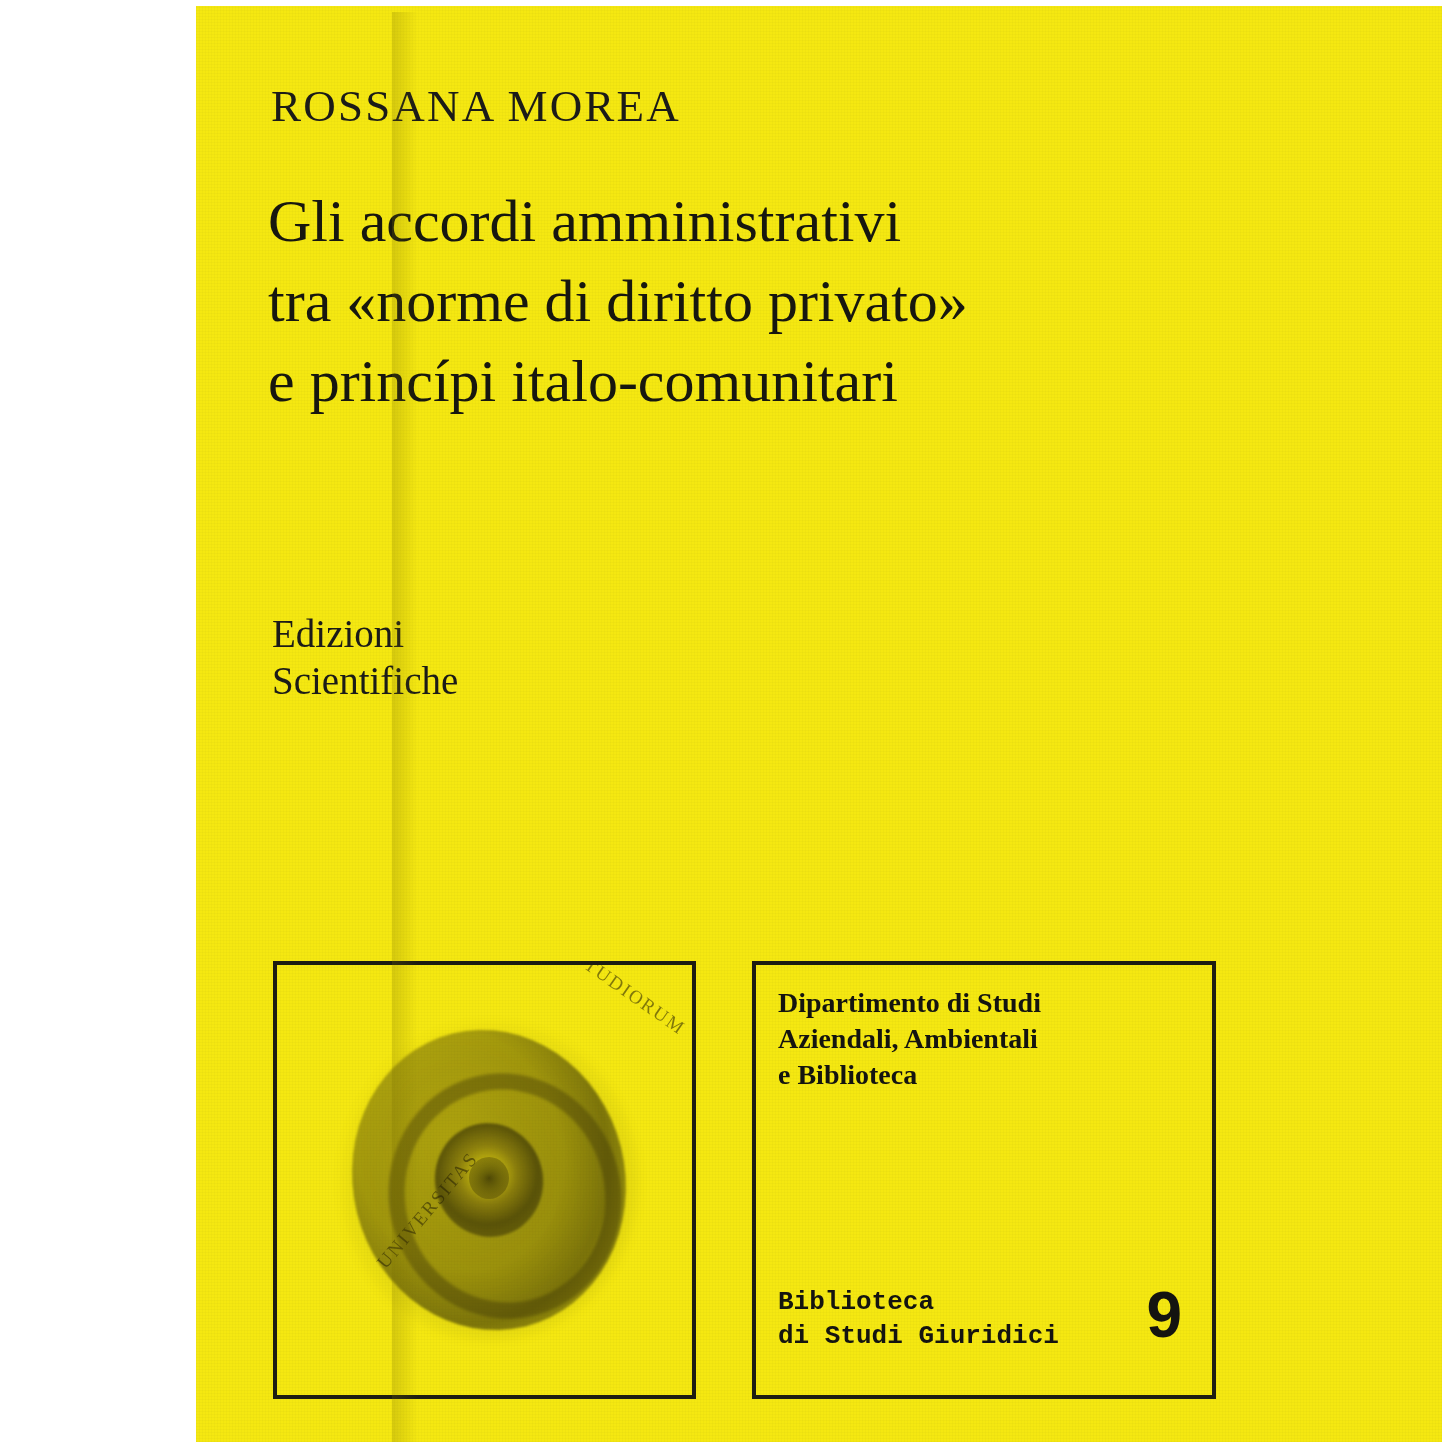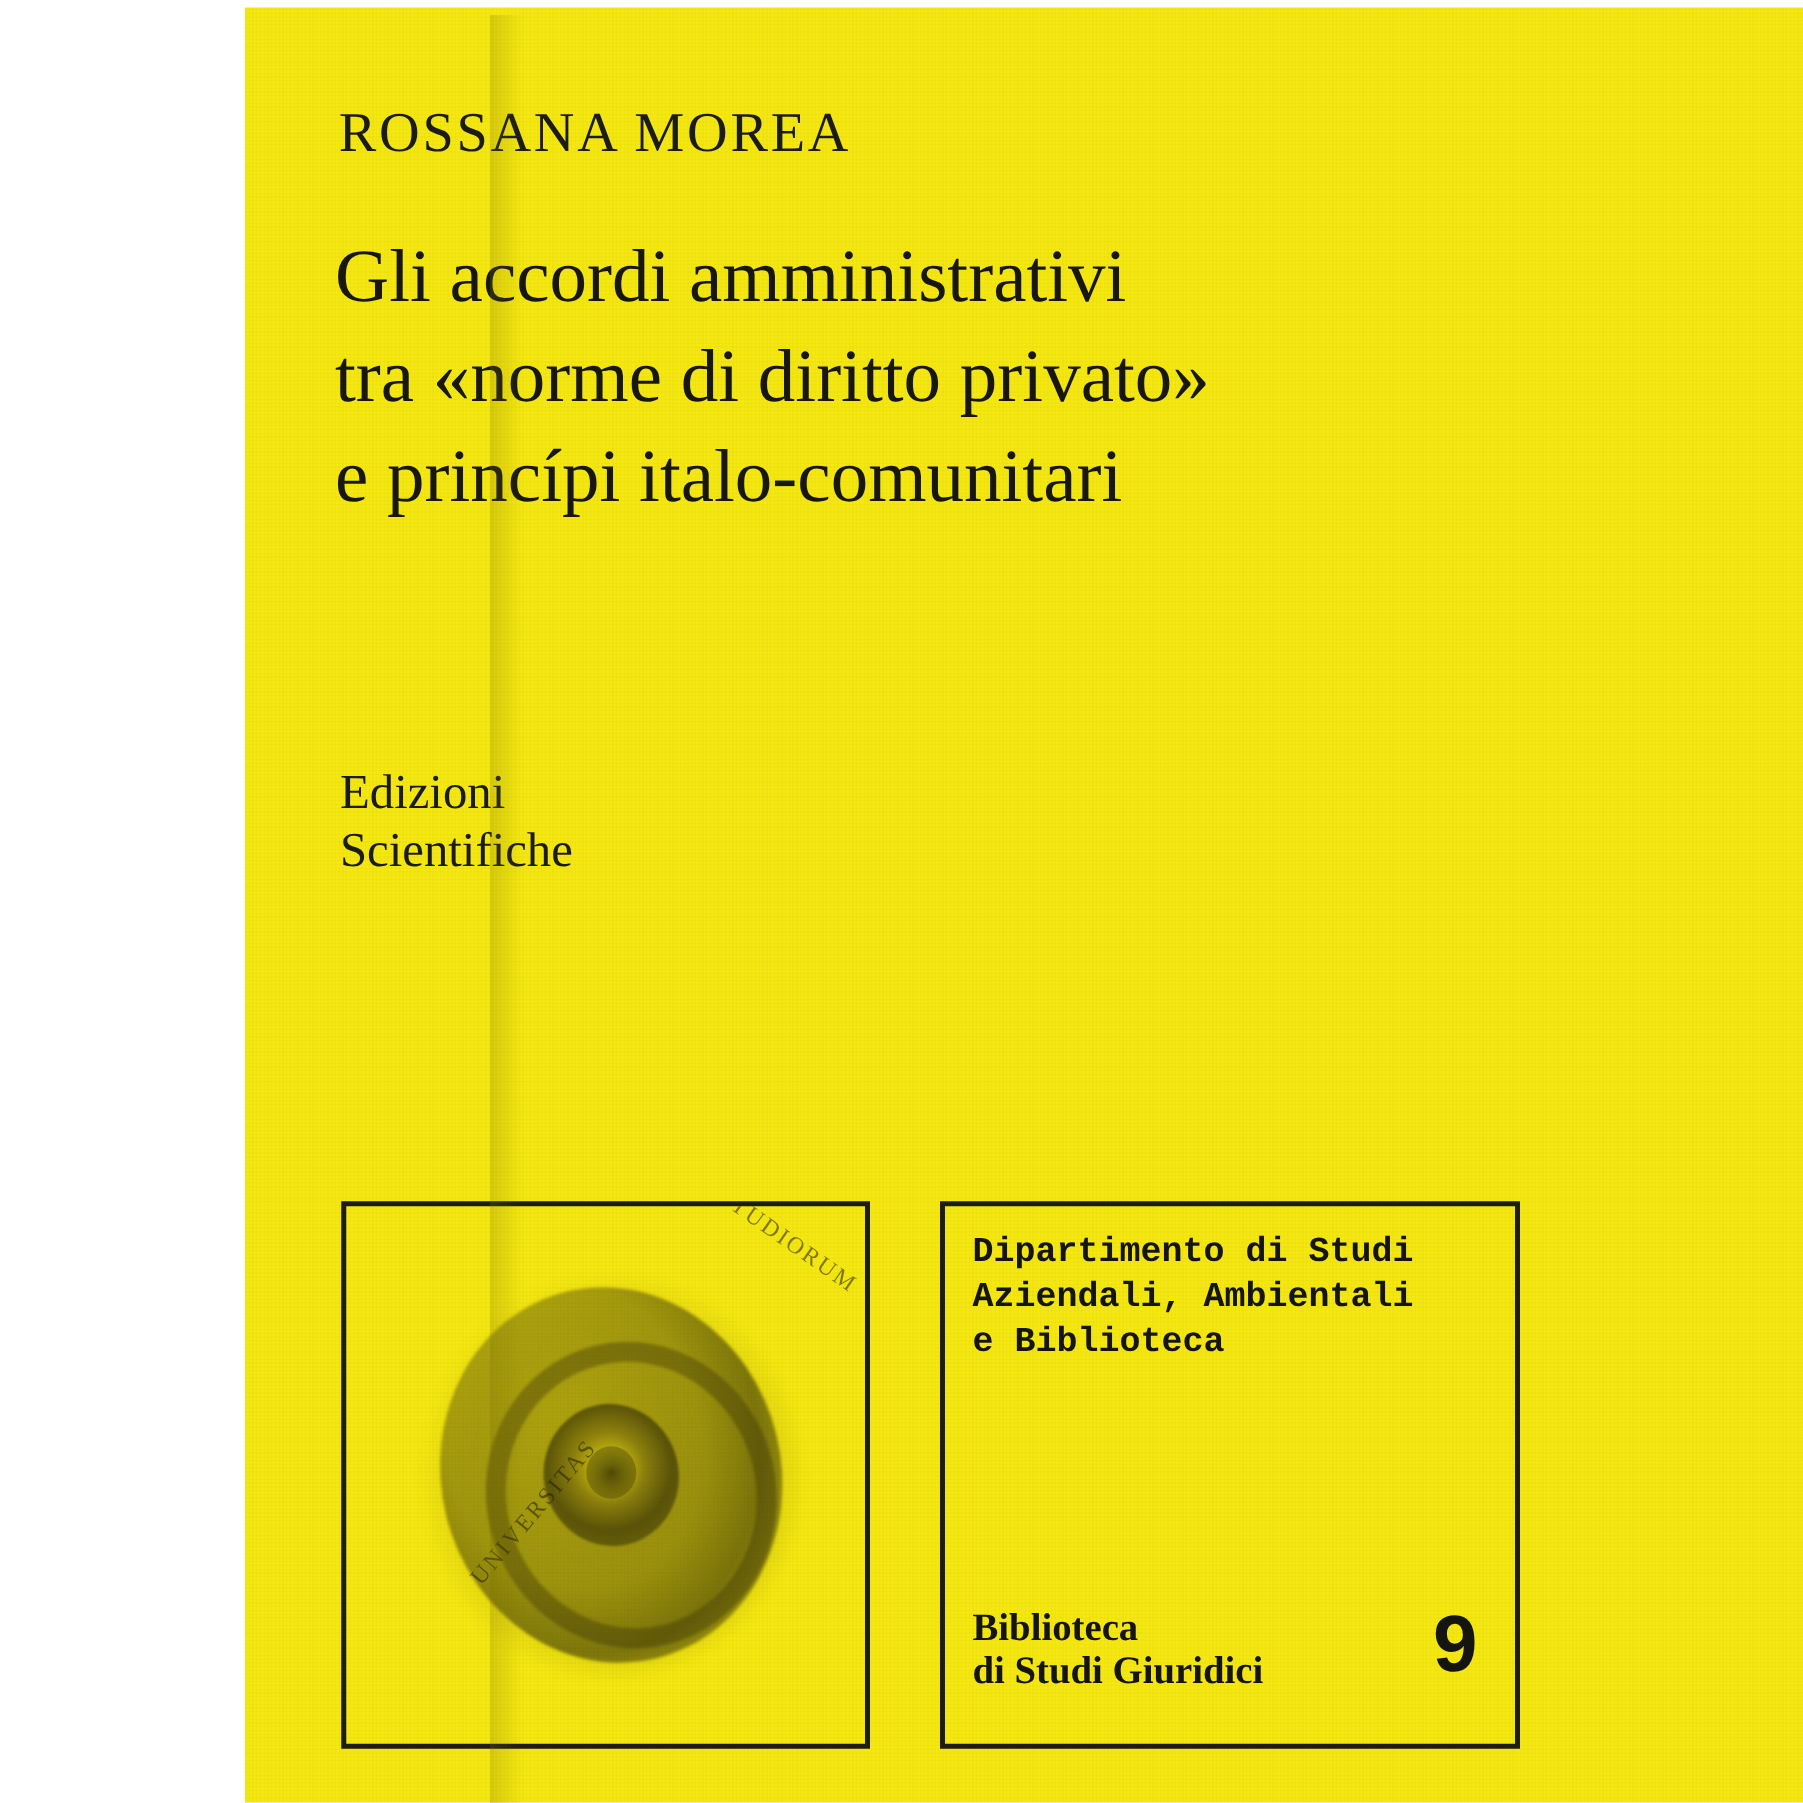--- a/index.html
+++ b/index.html
@@ -175,34 +175,34 @@
     width: 464px;
     height: 438px;
     border: 4px solid #1d1d12;
     box-sizing: border-box;
   }
   .dept-text {
     position: absolute;
     left: 22px;
     top: 20px;
     width: 430px;
-    font-family: Liberation Mono, monospace;
+    font-family: Liberation Serif, serif;
     font-weight: bold;
     font-size: 28px;
     line-height: 36px;
     color: #141410;
   }
   .series-text {
     position: absolute;
     left: 22px;
     top: 320px;
     width: 300px;
-    font-family: Liberation Serif, serif;
+    font-family: Liberation Mono, monospace;
     font-weight: bold;
-    font-size: 31px;
+    font-size: 26px;
     line-height: 34px;
     color: #141410;
   }
   .series-number {
     position: absolute;
     right: 30px;
     top: 318px;
     font-family: "Liberation Sans", sans-serif;
     font-weight: bold;
     font-size: 64px;

